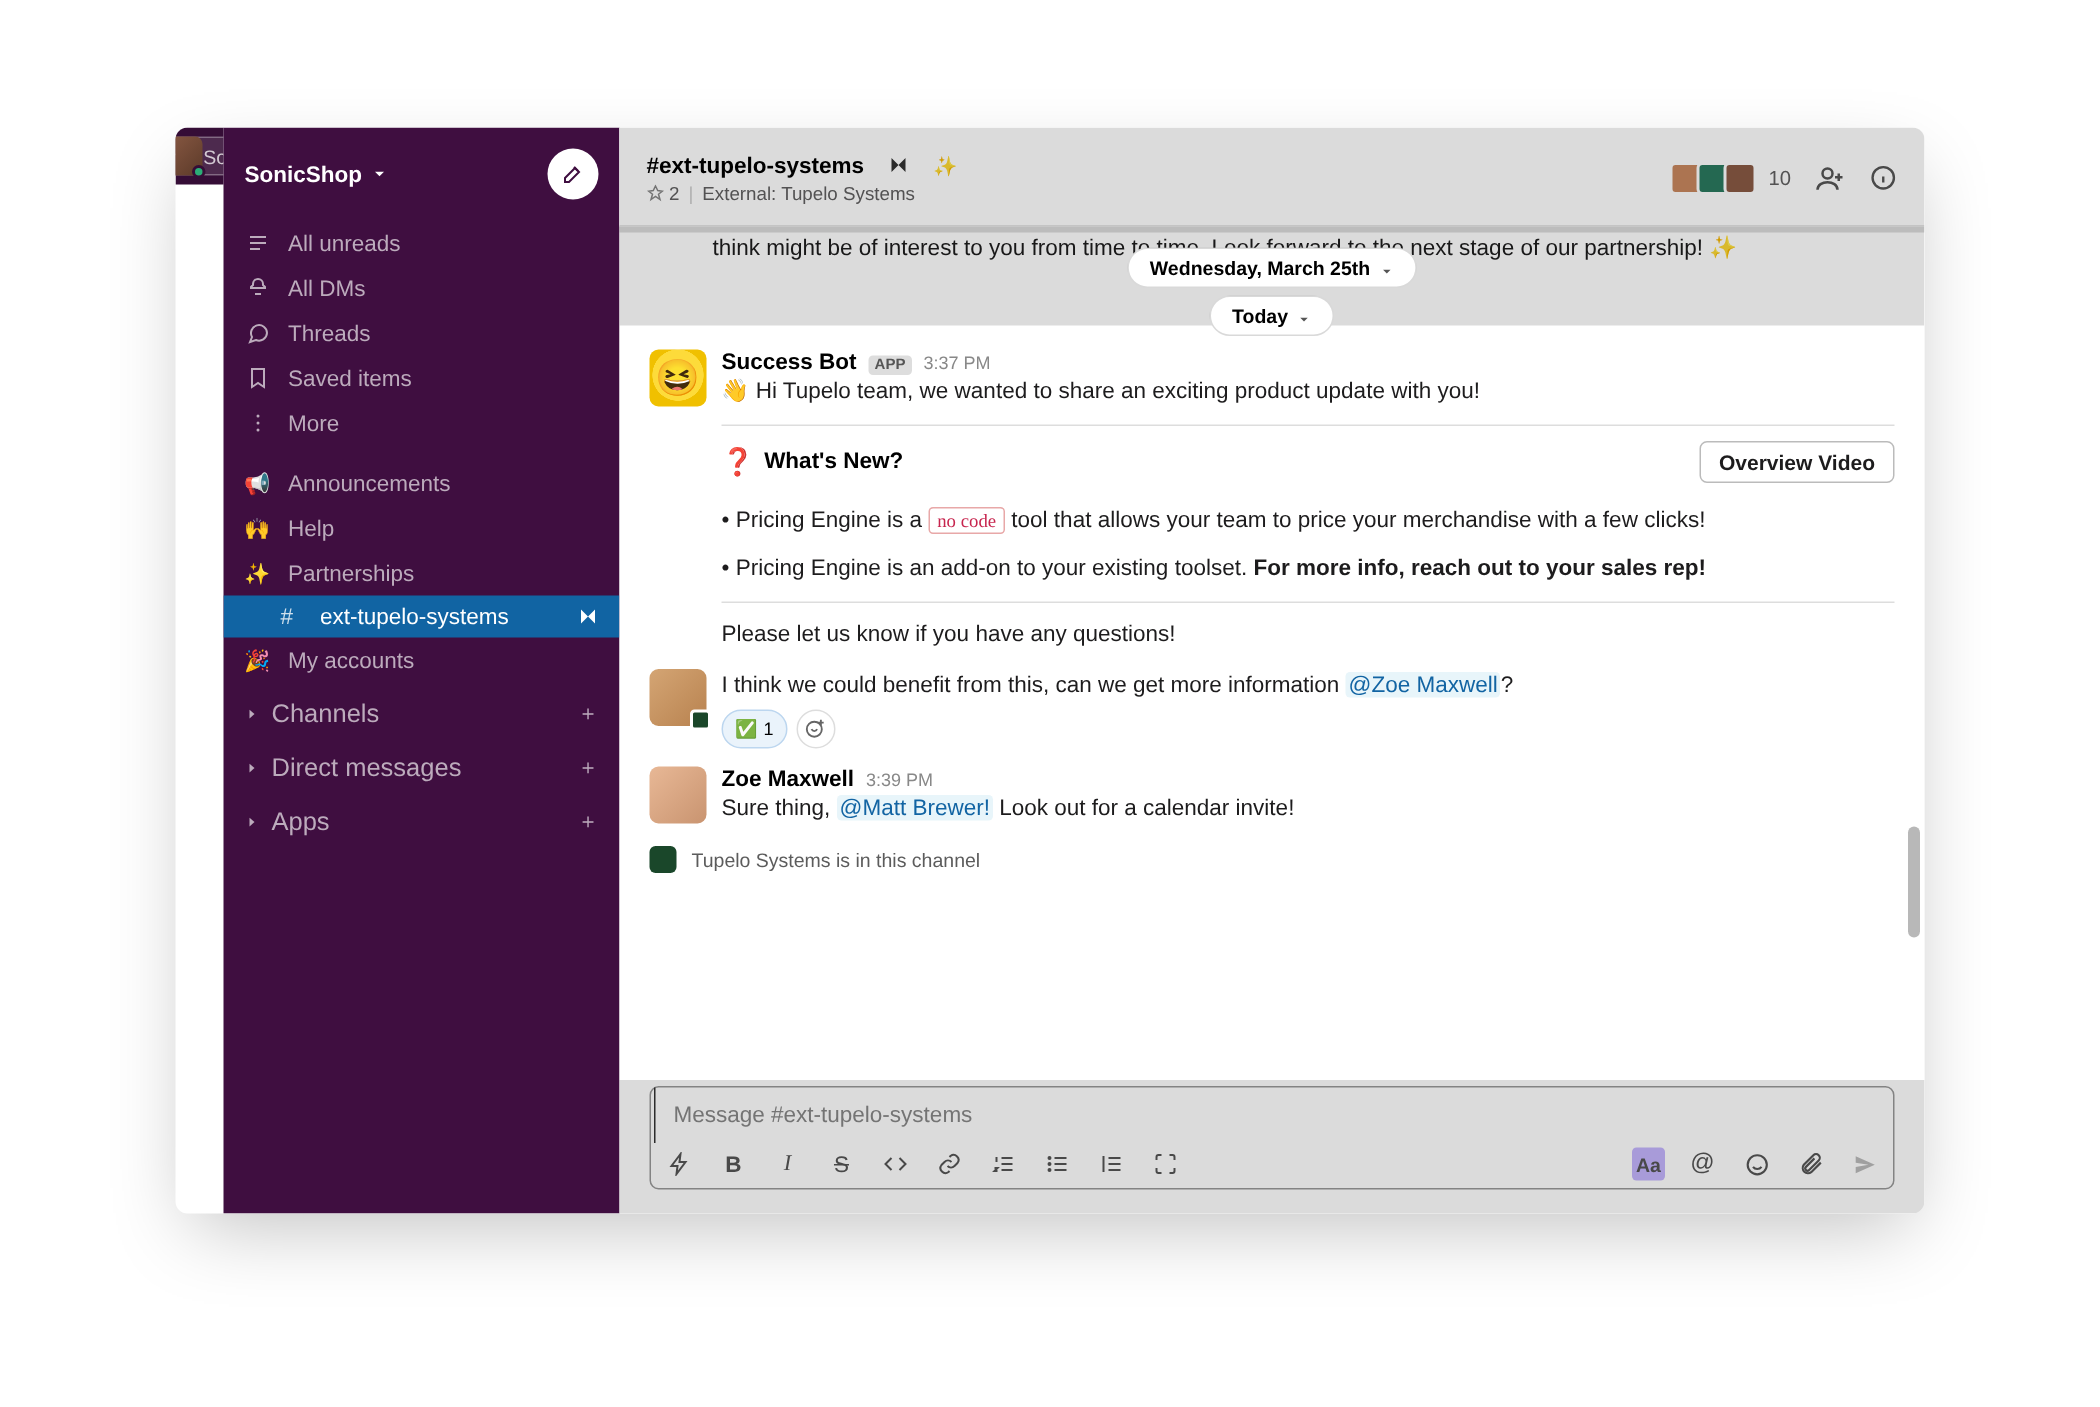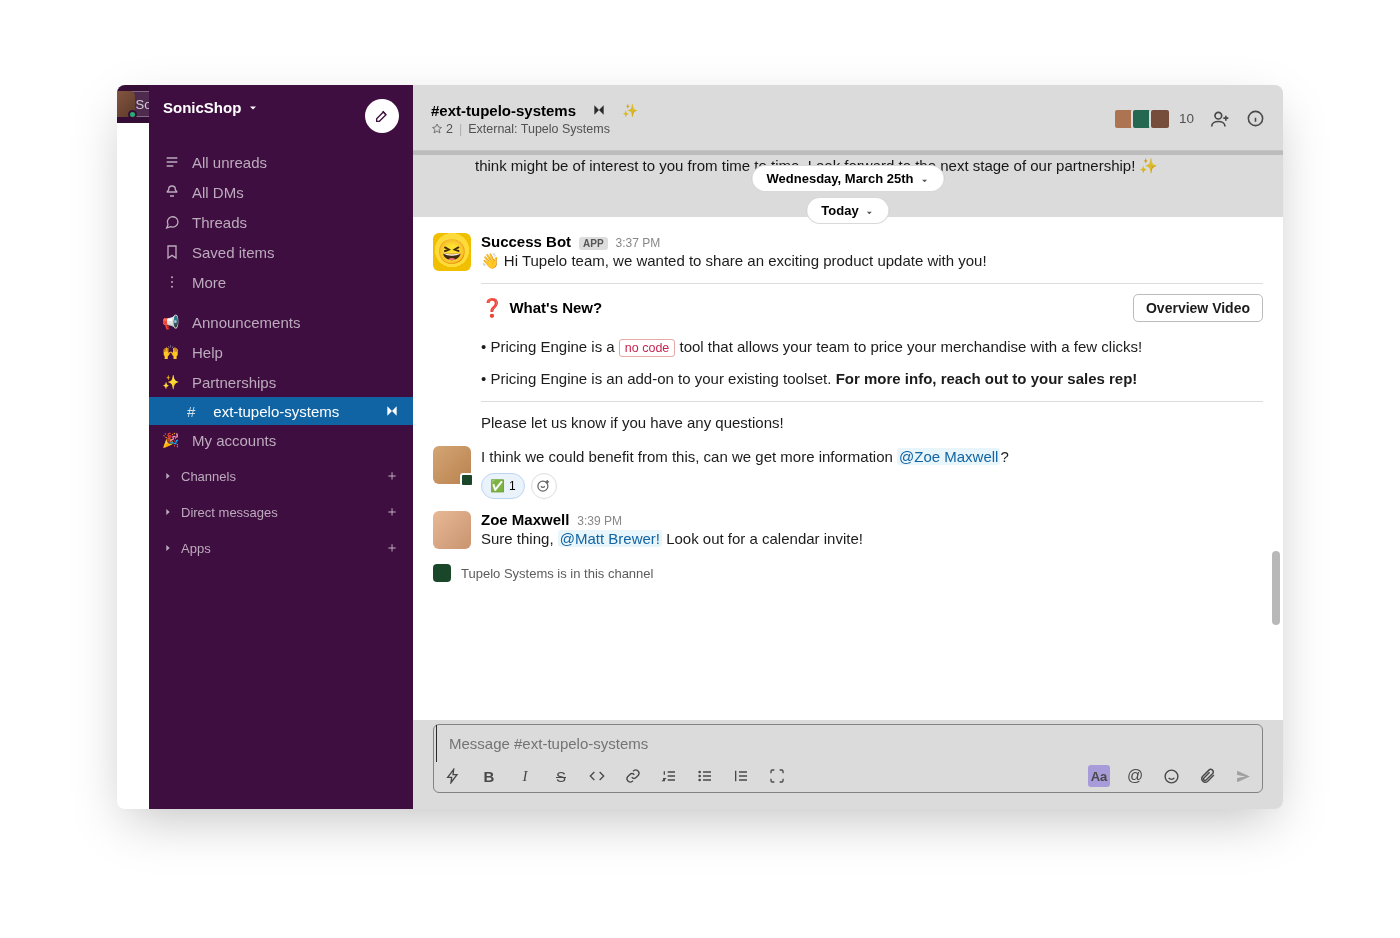--- a/index.html
+++ b/index.html
@@ -11,30 +11,30 @@
 .top .nav-btns{position:absolute;left:276px;display:flex;gap:18px;align-items:center}
 .top .search{position:absolute;left:50%;transform:translateX(-50%);width:352px;height:26px;border:1px solid rgba(255,255,255,.3);border-radius:5px;background:rgba(255,255,255,.12);display:flex;align-items:center;justify-content:center;gap:10px;color:rgba(255,255,255,.75);font-size:13px}
 .top .help{position:absolute;right:58px}
 .top .help-dot{position:absolute;top:-2px;right:-2px;width:8px;height:8px;border-radius:50%;background:#bbb;border:2px solid #350d36}
 .top .avatar{position:absolute;right:14px;width:26px;height:26px;border-radius:5px;background:linear-gradient(135deg,#8a5a44,#5c3a29)}
 .top .presence{position:absolute;right:12px;bottom:4px;width:9px;height:9px;border-radius:50%;background:#2bac76;border:2px solid #350d36}
 
 
 .body{flex:1;display:flex;min-height:0}
 .sidebar{width:264px;background:#3f0e40;color:#bcabbc;display:flex;flex-direction:column;padding-top:8px;overflow:hidden;position:relative}
-.ws-head{display:flex;align-items:flex-start;justify-content:space-between;padding:6px 14px 14px}
+.ws-head{display:flex;align-items:center;justify-content:space-between;padding:6px 14px 14px}
 .ws-name{color:#fff;font-weight:800;font-size:15px;display:flex;align-items:center;gap:6px}
 .compose{width:34px;height:34px;border-radius:50%;background:#fff;color:#3f0e40;display:flex;align-items:center;justify-content:center}
 
 .nav-item{height:30px;display:flex;align-items:center;gap:12px;padding:0 14px;font-size:15px;color:#bcabbc;cursor:pointer}
 .nav-item .ico{width:17px;display:flex;align-items:center;justify-content:center}
 .nav-item.sel{background:#1164a3;color:#fff}
 .nav-item.sub{padding-left:38px;height:28px;font-size:15px}
 .section-hdr{display:flex;align-items:center;justify-content:space-between;padding:0 14px;height:30px;margin-top:6px;cursor:pointer}
-.section-hdr .left{display:flex;align-items:center;gap:8px;font-size:13px}
+.section-hdr .left{display:flex;align-items:center;gap:8px;font-size:17px}
 .plus{color:#bcabbc;font-size:14px}
 
 
 .content{flex:1;display:flex;flex-direction:column;background:#fff;min-width:0;position:relative}
 .chan-head{height:66px;border-bottom:1px solid rgba(0,0,0,.1);padding:8px 18px 6px;display:flex;justify-content:space-between;align-items:center;background:#fff;z-index:2;position:relative}
 .chan-head .left{display:flex;flex-direction:column;gap:3px}
 .chan-title{font-weight:800;font-size:15px;display:flex;align-items:center;gap:16px}
 .chan-sub{font-size:12.5px;color:#616061;display:flex;align-items:center;gap:6px}
 .chan-right{display:flex;align-items:center;gap:16px}
 .members{display:flex;align-items:center;gap:8px}
@@ -52,21 +52,21 @@
 .msg{display:flex;gap:10px;padding:6px 20px}
 .msg .av{width:38px;height:38px;border-radius:6px;flex-shrink:0}
 .msg .col{flex:1;min-width:0}
 .mhead{display:flex;align-items:baseline;gap:8px}
 .mname{font-weight:800;font-size:15px}
 .appbadge{background:#ddd;color:#555;font-size:10px;font-weight:700;padding:1px 4px;border-radius:3px}
 .mtime{font-size:12px;color:#888}
 .mbody{font-size:15px;line-height:1.5;color:#1d1c1d}
 .mbody .mention{color:#1264a3;background:#e8f5fa;padding:0 2px;border-radius:3px}
 .mbody .mention2{color:#1264a3;background:#e8f5fa;padding:0 2px;border-radius:3px}
-.code{font-family:Liberation Sans, sans-serif;font-size:12.5px;background:#fff;border:1px solid #e8a8a8;color:#c7254e;padding:1px 5px;border-radius:3px}
+.code{font-family:Liberation Serif, serif;font-size:12.5px;background:#fff;border:1px solid #e8a8a8;color:#c7254e;padding:1px 5px;border-radius:3px}
 .divider{height:1px;background:#ddd;margin:10px 0 10px}
 
 .card{margin-top:8px}
 .card-head{display:flex;justify-content:space-between;align-items:center}
 .card-title{font-weight:800;font-size:15px;display:flex;align-items:center;gap:6px}
 .card-btn{border:1px solid #bbb;border-radius:5px;padding:5px 12px;font-size:14px;font-weight:700;color:#1d1c1d;background:#fff;cursor:pointer}
 
 .react-row{display:flex;gap:6px;margin-top:4px}
 .react{border:1px solid #bcd6ef;background:#eaf3fb;border-radius:14px;padding:1px 8px;font-size:12px;display:flex;align-items:center;gap:4px}
 .addreact{width:26px;height:26px;border:1px solid #ddd;border-radius:14px;display:flex;align-items:center;justify-content:center;color:#666}

